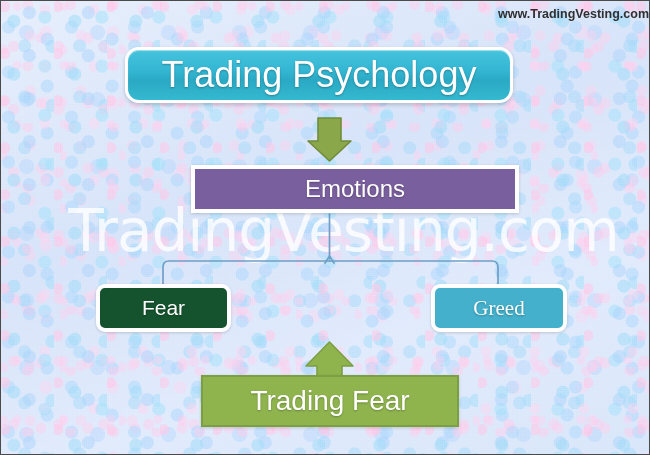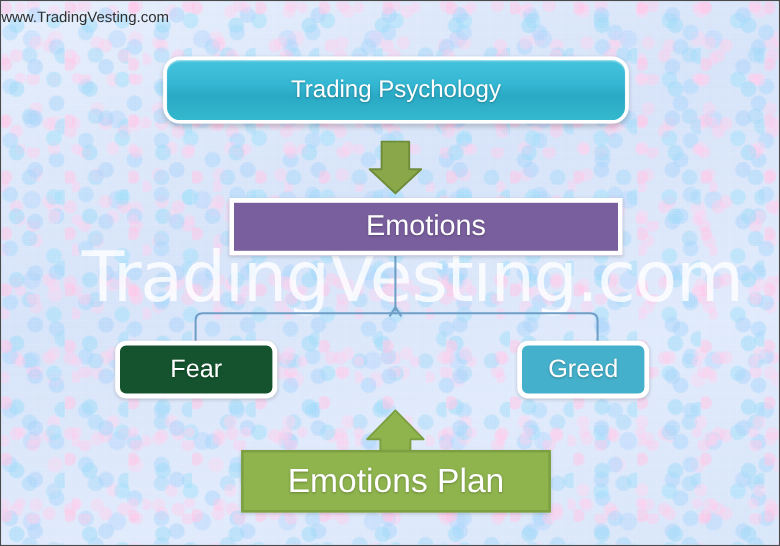--- a/index.html
+++ b/index.html
@@ -62,37 +62,37 @@
     font-family:"DejaVu Sans",sans-serif;
     font-weight:400;
     white-space:nowrap;
     user-select:none;
     padding-left:37px;
   }
 
   
   #site-url{
     position:absolute;top:6px;left:0;right:0;
-    text-align:left;
+    text-align:right;
     font-size:12.5px;
     color:#303030;
-    font-weight:400;
+    font-weight:700;
   }
 
   
   .node{position:absolute;box-sizing:border-box;display:flex;align-items:center;justify-content:center;color:#ffffff;text-shadow:0 1px 2px rgba(0,0,0,.28);}
 
   
   #box-title{
-    left:135px;top:46px;width:388px;height:56px;
+    left:124px;top:46px;width:388px;height:56px;
     border-radius:14px;
     background:linear-gradient(180deg,#45c3dd 0%,#33b6d2 42%,#2aa9c4 60%,#34b9cf 100%);
     border:3px solid #ffffff;
     box-shadow:0 2px 4px rgba(0,0,0,.18), inset 0 1px 1px rgba(255,255,255,.5);
-    font-size:20px;
+    font-size:36px;
   }
 
   
   #box-emotions{
     left:190px;top:164px;width:328px;height:48px;
     background:#7a5f9e;
     border:4px solid #ffffff;
     box-shadow:0 1px 3px rgba(0,0,0,.16);
     font-size:24px;
   }
@@ -100,26 +100,27 @@
   
   #box-fear{
     left:95px;top:283px;width:135px;height:48px;
     background:#14532d;
     border:4px solid #ffffff;
     border-radius:9px;
     box-shadow:0 1px 3px rgba(0,0,0,.16);
     font-size:21px;
   }
   #box-greed{
-    left:430px;top:283px;width:110px;height:48px;
+    left:430px;top:283px;width:136px;height:48px;
     background:#44b0cb;
     border:4px solid #ffffff;
     border-radius:9px;
     box-shadow:0 1px 3px rgba(0,0,0,.16);
     font-size:21px;
+    font-family:Liberation Serif, serif;
   }
 
   
   #box-plan{
     left:200px;top:374px;width:258px;height:52px;
     background:#8fb44e;
     border:2px solid #7c9f42;
     box-shadow:0 1px 3px rgba(0,0,0,.16);
     font-size:28px;
   }
@@ -171,16 +172,16 @@
 
   <div class="node" id="box-fear">
     <span>Fear</span>
   </div>
 
   <div class="node" id="box-greed">
     <span>Greed</span>
   </div>
 
   <div class="node" id="box-plan">
-    <span>Emotions Plan</span>
+    <span>Trading Fear</span>
   </div>
 
 </div>
 
 </body></html>

